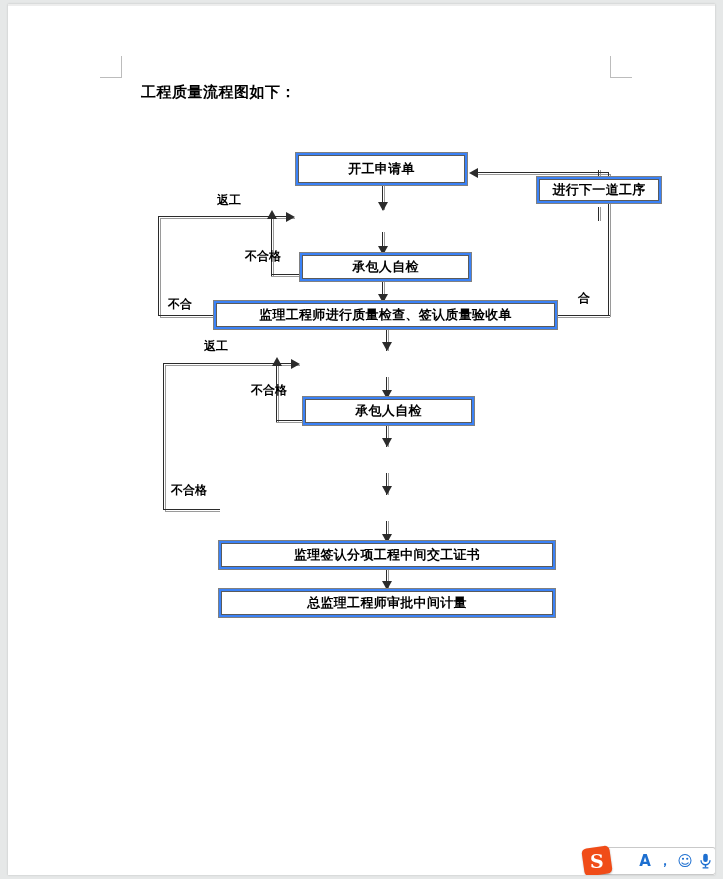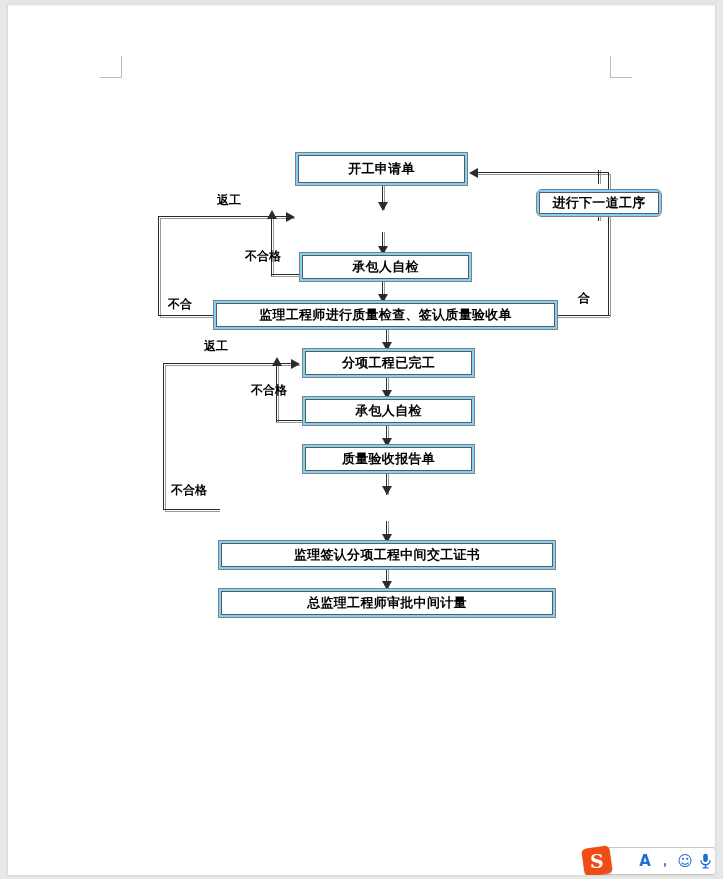--- a/index.html
+++ b/index.html
@@ -34,21 +34,21 @@
     letter-spacing:.5px;
     white-space:nowrap;
   }
 
   
   #chart{position:absolute;left:0;top:0;width:707px;height:871px;}
 
   
   .node{
     position:absolute;
-    background:#7dd3fc;
+    background:#3b82f6;
     border:1px solid #808080;
     box-sizing:border-box;
     z-index:5;
   }
   .node .inner{
     position:absolute;left:2px;top:2px;right:2px;bottom:2px;
     border:1px solid #5a5a5a;
     background:#ffffff;
     box-sizing:border-box;
     display:flex;align-items:center;justify-content:center;
@@ -118,20 +118,21 @@
 
   <div class="mark" style="left:92px;top:52px;">
     <i class="v" style="left:21px;top:0;"></i>
     <i class="h" style="left:0;top:21px;"></i>
   </div>
   <div class="mark" style="left:602px;top:52px;">
     <i class="v" style="left:0;top:0;"></i>
     <i class="h" style="left:0;top:21px;"></i>
   </div>
 
+  <div id="doc-title">工程质量流程图如下：</div>
 
   <div id="chart">
 
     <div class="sh v" style="left:376px;top:182px;height:24px;"></div>
     <div class="ln v" style="left:374px;top:182px;height:24px;"></div>
     <div class="arr down" style="left:370px;top:198px;"></div>
 
     <div class="sh v" style="left:376px;top:228px;height:22px;"></div>
     <div class="ln v" style="left:374px;top:228px;height:22px;"></div>
     <div class="arr down" style="left:370px;top:242px;"></div>
@@ -204,56 +205,46 @@
     <div class="sh h" style="left:157px;top:361px;width:135px;"></div>
     <div class="ln h" style="left:155px;top:359px;width:130px;"></div>
     <div class="arr right" style="left:283px;top:355px;"></div>
 
     <div class="node" style="left:287px;top:148px;width:173px;height:34px;">
       <div class="inner">
         <span class="lbl">开工申请单</span>
       </div>
     </div>
 
-    <div class="node" style="left:528px;top:185px;width:126px;height:28px;border-radius:6px;">
+    <div class="node" style="left:528px;top:172px;width:126px;height:28px;">
       <div class="inner">
         <span class="lbl">进行下一道工序</span>
       </div>
     </div>
 
 
     <div class="node" style="left:291px;top:248px;width:173px;height:30px;">
       <div class="inner">
         <span class="lbl">承包人自检</span>
       </div>
     </div>
 
     <div class="node big" style="left:205px;top:296px;width:345px;height:30px;text-align:right;">
       <div class="inner">
         <span class="lbl">监理工程师进行质量检查、签认质量验收单</span>
       </div>
     </div>
 
-    <div class="node" style="left:294px;top:344px;width:173px;height:30px;">
-      <div class="inner">
-        <span class="lbl">分项工程已完工</span>
-      </div>
-    </div>
 
     <div class="node" style="left:294px;top:392px;width:173px;height:30px;">
       <div class="inner">
         <span class="lbl">承包人自检</span>
       </div>
     </div>
 
-    <div class="node" style="left:294px;top:440px;width:173px;height:30px;">
-      <div class="inner">
-        <span class="lbl">质量验收报告单</span>
-      </div>
-    </div>
 
 
     <div class="node big" style="left:210px;top:536px;width:338px;height:30px;">
       <div class="inner">
         <span class="lbl">监理签认分项工程中间交工证书</span>
       </div>
     </div>
 
     <div class="node big" style="left:210px;top:584px;width:338px;height:30px;">
       <div class="inner">

